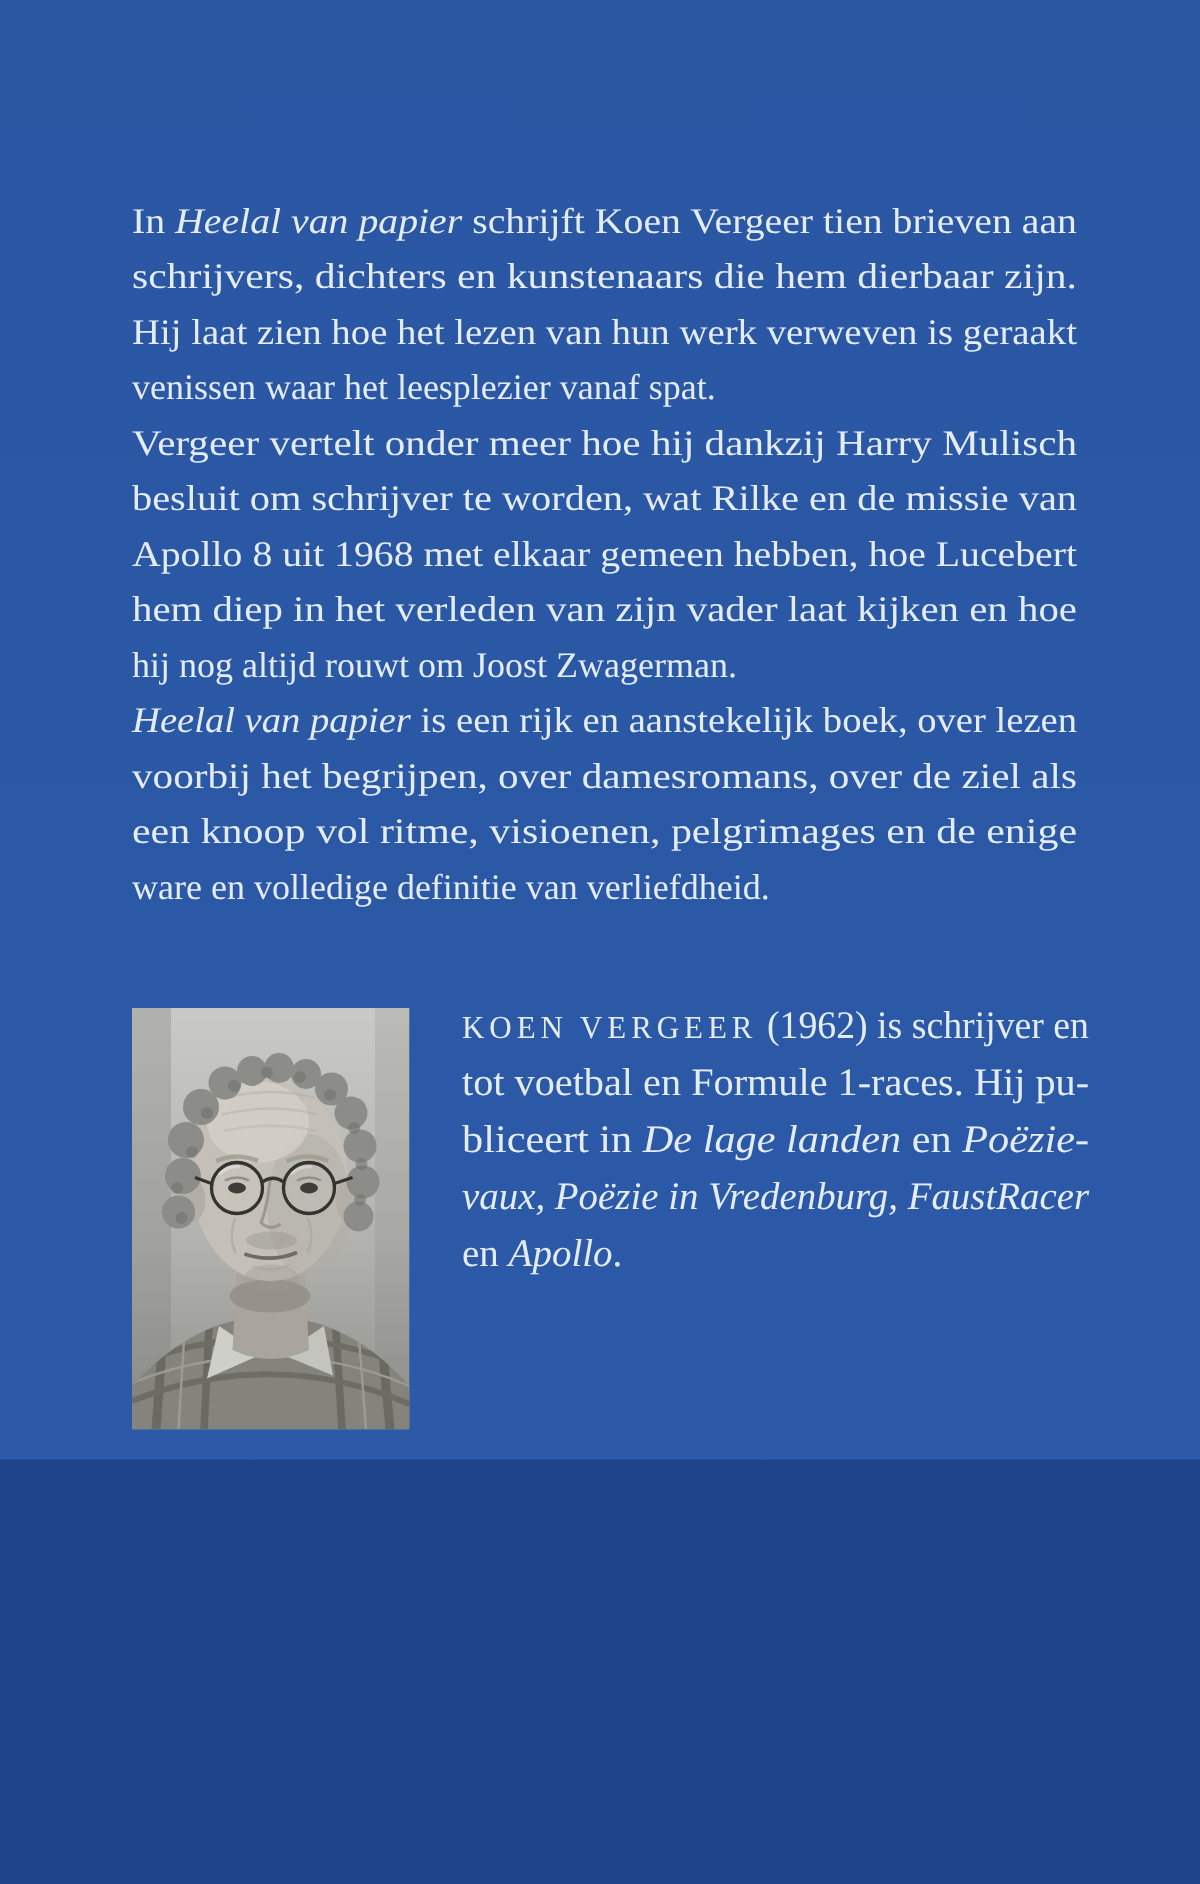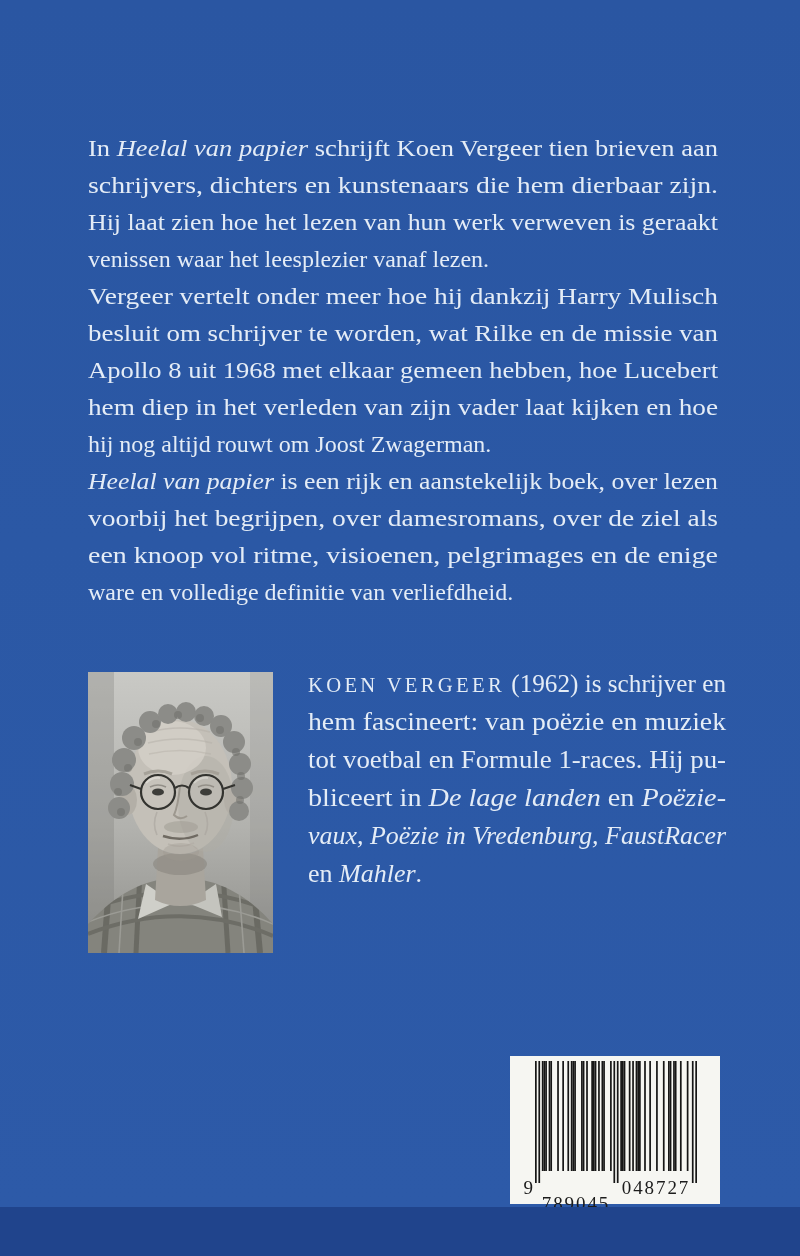--- a/index.html
+++ b/index.html
@@ -2,21 +2,21 @@
 <html><head>
 <meta charset="utf-8">
 <style>
   html,body{margin:0;padding:0;}
   body{
     width:800px;height:1256px;
     background:#20448c;
     font-family:"Liberation Serif","DejaVu Serif",serif;
   }
   .cover{
-    position:relative;width:800px;height:1207px;overflow:hidden;
+    position:relative;width:800px;height:973px;overflow:hidden;
     background:linear-gradient(180deg,#2a56a2 0%,#2b58a5 45%,#2d5aa8 100%);
     color:#e4ecf6;
   }
   
   .jline{white-space:nowrap;overflow:visible;}
   .ln{display:inline-block;white-space:nowrap;transform-origin:0 50%;}
   .it{font-style:italic;}
   .sc{font-size:.82em;letter-spacing:.16em;}
   .back-text{
     position:absolute;left:88px;top:130px;width:630px;
@@ -50,21 +50,21 @@
 </head>
 <body>
 
 <div class="cover" style="color: rgb(228, 236, 246);">
 
   <section class="back-text" id="back-text">
       <div>
         <div class="jline"><span class="ln" style="transform: scaleX(1.10475);"><span>In </span><span class="it">Heelal van papier</span><span> schrijft Koen Vergeer tien brieven aan</span></span></div>
         <div class="jline"><span class="ln" style="transform: scaleX(1.15709);"><span>schrijvers, dichters en kunstenaars die hem dierbaar zijn.</span></span></div>
         <div class="jline"><span class="ln" style="transform: scaleX(1.07799);"><span>Hij laat zien hoe het lezen van hun werk verweven is geraakt</span></span></div>
-        <div class="jline lastline"><span class="ln" style="transform: scaleX(1);"><span>venissen waar het leesplezier vanaf lezen.</span></span></div>
+        <div class="jline lastline"><span class="ln" style="transform: scaleX(1);"><span>venissen waar het leesplezier vanaf spat.</span></span></div>
       </div>
       <div>
         <div class="jline"><span class="ln" style="transform: scaleX(1.14263);"><span>Vergeer vertelt onder meer hoe hij dankzij Harry Mulisch</span></span></div>
         <div class="jline"><span class="ln" style="transform: scaleX(1.12125);"><span>besluit om schrijver te worden, wat Rilke en de missie van</span></span></div>
         <div class="jline"><span class="ln" style="transform: scaleX(1.10435);"><span>Apollo 8 uit 1968 met elkaar gemeen hebben, hoe Lucebert</span></span></div>
         <div class="jline"><span class="ln" style="transform: scaleX(1.13488);"><span>hem diep in het verleden van zijn vader laat kijken en hoe</span></span></div>
         <div class="jline lastline"><span class="ln" style="transform: scaleX(1);"><span>hij nog altijd rouwt om Joost Zwagerman.</span></span></div>
       </div>
       <div>
         <div class="jline"><span class="ln" style="transform: scaleX(1.073);"><span class="it">Heelal van papier</span><span> is een rijk en aanstekelijk boek, over lezen</span></span></div>
@@ -174,25 +174,24 @@
           <path d="M53,117 L42,113 M135,117 L147,113"></path>
         </g>
         <path d="M58,111 Q64,105 72,106" stroke="#e8e6e0" stroke-width="2" fill="none" opacity=".6"></path>
         <path d="M106,111 Q112,105 120,106" stroke="#e8e6e0" stroke-width="2" fill="none" opacity=".5"></path>
       </svg>
     </figure>
 
     <div class="bio" id="bio-text">
         <div>
           <div class="jline"><span class="ln" style="transform: scaleX(0.968695);"><span class="sc">KOEN VERGEER</span><span> (1962) is schrijver en</span></span></div>
-          <div class="jline"><span class="ln" style="transform: scaleX(1.06645);"><span>hem fascineert: van poëzie en muziek</span></span></div>
           <div class="jline"><span class="ln" style="transform: scaleX(1.03201);"><span>tot voetbal en Formule 1-races. Hij pu-</span></span></div>
           <div class="jline"><span class="ln" style="transform: scaleX(1.08425);"><span>bliceert in </span><span class="it">De lage landen</span><span> en </span><span class="it">Poëzie-</span></span></div>
           <div class="jline"><span class="ln" style="transform: scaleX(0.997112); text-align: right;"><span class="it">vaux, Poëzie in Vredenburg, FaustRacer</span></span></div>
-          <div class="jline lastline"><span class="ln" style="transform: scaleX(1);"><span>en </span><span class="it">Mahler</span><span>.</span></span></div>
+          <div class="jline lastline"><span class="ln" style="transform: scaleX(1);"><span>en </span><span class="it">Apollo</span><span>.</span></span></div>
         </div>
       </div>
   </section>
 
   <div class="barcode" style="background: rgb(246, 246, 242);">
     <svg id="barcode-bars" width="162" height="122" viewBox="0 0 95 122" preserveAspectRatio="none">
         <rect x="0" y="0" width="1" height="122" fill="#161616"></rect>
         <rect x="2" y="0" width="1" height="122" fill="#161616"></rect>
         <rect x="4" y="0" width="1" height="110" fill="#161616"></rect>
         <rect x="5" y="0" width="1" height="110" fill="#161616"></rect>

